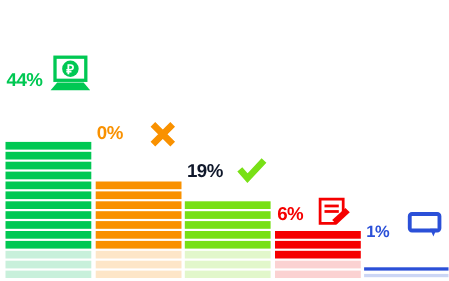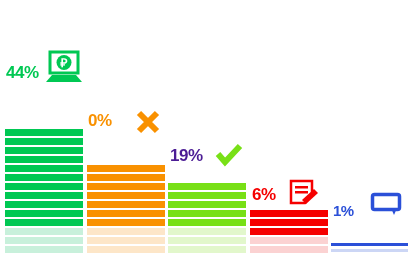--- a/index.html
+++ b/index.html
@@ -99,21 +99,21 @@
     <div class="stripe" style="background:#f99100;"></div>
     <div class="stripe" style="background:#f99100;"></div>
     <div class="stripe" style="background:#f99100;"></div>
     <div class="stripe" style="background:#f99100;"></div>
     <div class="stripe" style="background:#f99100;"></div>
     <div class="stripe" style="background:#fde6c8;"></div>
     <div class="stripe" style="background:#fde6c8;"></div>
     <div class="stripe" style="background:#fde6c8;"></div>
   </div>
 
-  <div class="bar-label" style="left:170px; top:147px; color:#4c1d95;">19%</div>
+  <div class="bar-label" style="left:170px; top:147px; color:#0f172a;">19%</div>
 
   <div class="bar-icon" style="left:214px; top:142px; width:30px; height:26px;">
     <svg width="30" height="26" viewBox="0 0 30 26">
       <path d="M4 12 L11 20 L26 4" fill="none" stroke="#78e016" stroke-width="6" stroke-linecap="butt" stroke-linejoin="miter"></path>
     </svg>
   </div>
 
   <div class="stack" style="left:168px; width:78px; height:77px;">
     <div class="stripe" style="background:#78e016;"></div>
     <div class="stripe" style="background:#78e016;"></div>

